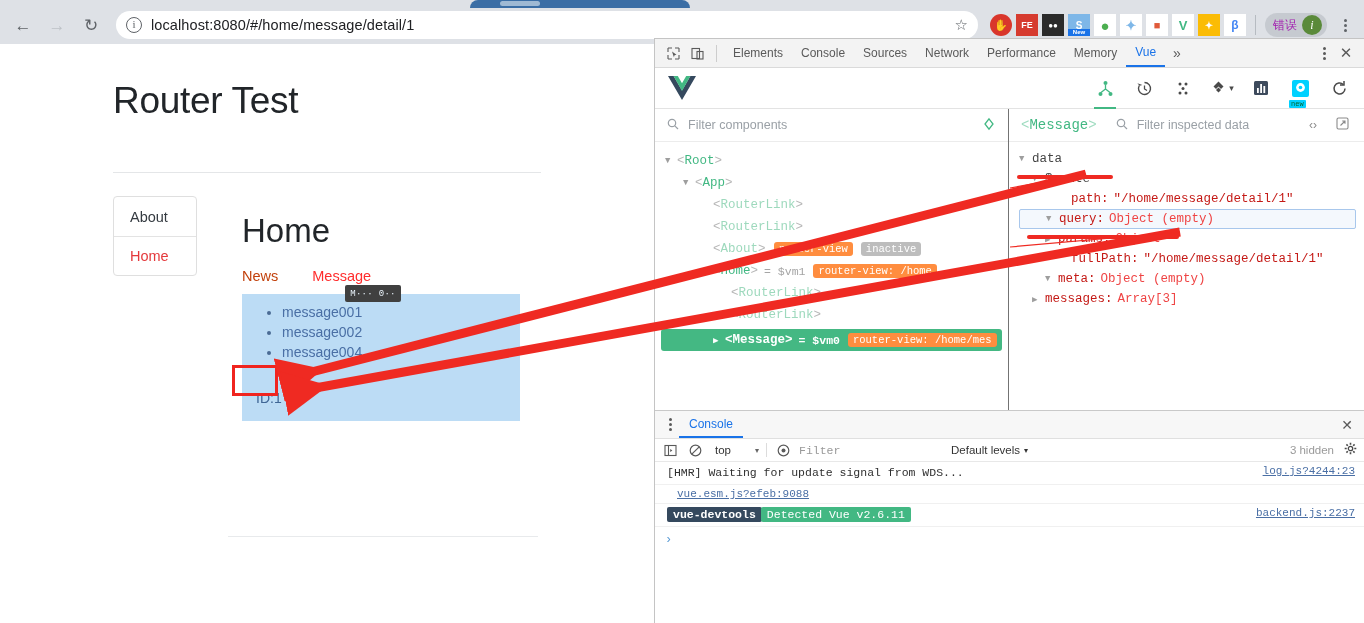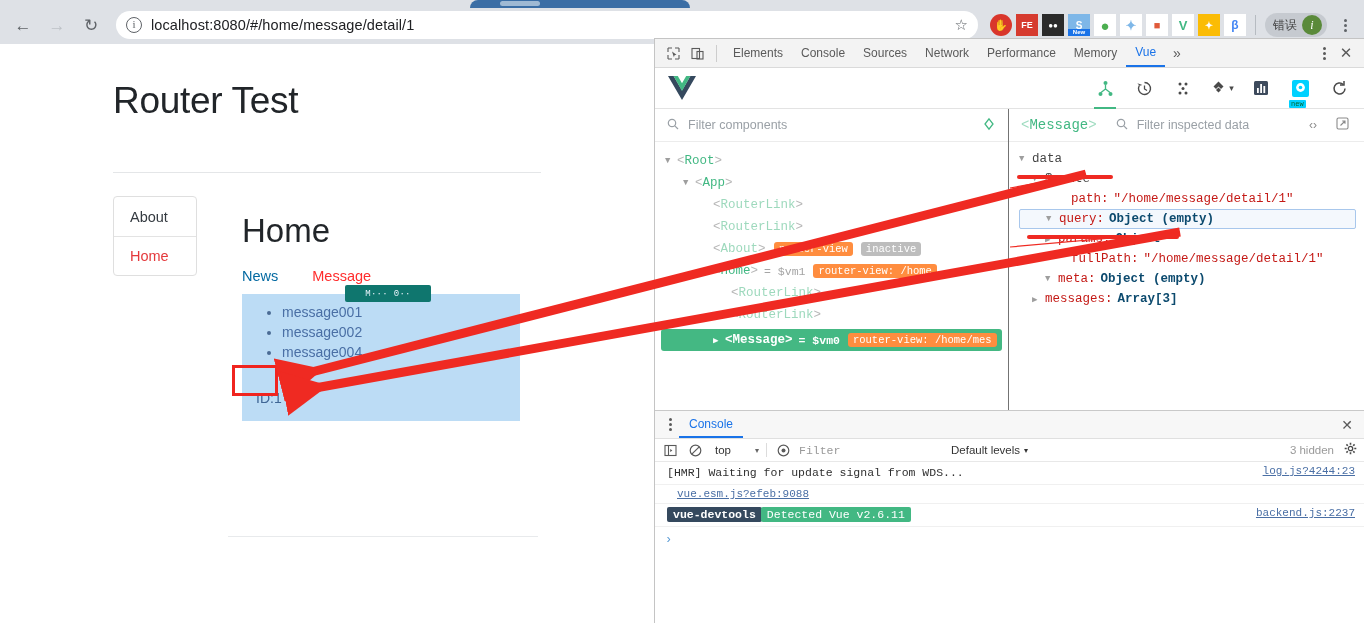--- a/index.html
+++ b/index.html
@@ -51,21 +51,21 @@
     width:22px;height:22px;border-radius:0;
     display:flex;align-items:center;justify-content:center;
     font-size:11px;color:#fff;font-weight:bold;position:relative;
     overflow:hidden;
   }
   #ext-sep{ width:1px;height:20px;background:#b6bbc1;margin:0 5px; }
   #profile-chip{
     display:flex;align-items:center;gap:5px;background:#c6cad0;
     border-radius:13px;padding:2px 5px 2px 8px;
   }
-  #profile-chip-label{ font-size:12px;color:#404040; }
+  #profile-chip-label{ font-size:12px;color:#a21caf; }
   #profile-avatar{
     width:20px;height:20px;border-radius:50%;background:#5a8a3a;color:#fff;
     font-size:12px;font-style:italic;display:flex;align-items:center;justify-content:center;
     font-family:"Liberation Serif",serif;
   }
   #chrome-menu{ width:22px;height:26px;display:flex;flex-direction:column;align-items:center;justify-content:center;gap:2px;margin-left:3px;}
   #chrome-menu i{ width:3px;height:3px;border-radius:50%;background:#5f6368;display:block;}
 
   
   #page-viewport{
@@ -86,41 +86,41 @@
   .list-group-item{
     height:39px; display:flex; align-items:center; padding-left:16px;
     font-size:14.5px; color:#343a40;
   }
   .list-group-item + .list-group-item{ border-top:1px solid #e3e3e3; }
   .list-group-item.active-link{ color:#e4393c; }
 
   #home-panel{ position:absolute; left:228px; top:168px; width:310px; }
   #home-heading{ font-size:33px; font-weight:normal; color:#212529; margin:0 0 0 14px;}
   #home-tabs{ margin:18px 0 0 14px; display:flex; gap:34px; }
-  .home-tab{ font-size:14.5px; color:#0369a1; }
+  .home-tab{ font-size:14.5px; color:#c2410c; }
   .home-tab.active-link{ color:#ff2d2d; }
 
   #message-box{
     margin:10px 0 0 14px; width:278px; background:#bcdcf5;
     padding:6px 0 14px 0; position:relative;
   }
   #message-box ul{ margin:0; padding:2px 0 0 40px; }
   #message-box li{ font-size:14px; color:#4a6fa5; line-height:20px; list-style:disc; }
   #message-box li::marker{ color:#4a6b94; }
   #detail-sep{ height:22px; }
   #detail-id{
     font-size:14px; color:#3f6695; margin:6px 0 0 14px; display:inline-block;
   }
   #detail-list{ padding-left:40px !important; margin-top:8px !important; }
   #page-bottom-hr{
     position:absolute; left:228px; top:492px; width:310px; height:1px; background:#e8eaec;
   }
   #vue-overlay-badge{
-    position:absolute; left:103px; top:-9px; width:86px; height:17px;
-    background:#0f766e; border-radius:2px; color:#eaf4fc; font-size:9px;
+    position:absolute; left:103px; top:-9px; width:56px; height:17px;
+    background:#404040; border-radius:2px; color:#eaf4fc; font-size:9px;
     font-family:"Liberation Mono", monospace; display:flex; align-items:center;
     justify-content:center; letter-spacing:.3px; overflow:hidden;
   }
   #id-highlight-box{
     position:absolute; left:232px; top:365px; width:46px; height:31px;
     border:3px solid #f0241f; background:transparent; z-index:40;
   }
 
   
   #annotation-layer{ position:absolute; left:0; top:0; width:1364px; height:623px; pointer-events:none; z-index:60; }
@@ -209,21 +209,21 @@
   .pane-icon-btn{ color:#8a8a8a; font-size:12px; width:20px; text-align:center; }
   #inspector-body{
     flex:1; padding:7px 0 0 10px; font-family:"Liberation Mono", monospace; font-size:12.5px;
     position:relative; overflow:hidden;
   }
   .insp-row{ height:20px; display:flex; align-items:center; white-space:nowrap; }
   .insp-caret{ width:13px; color:#9e9e9e; font-size:9px; flex:0 0 13px; }
   .key-plain{ color:#444; }
   .key-prop{ color:#c41a16; }
   .val-str{ color:#c41a16; }
-  .val-obj{ color:#0c4a6e;font-weight:bold; }
+  .val-obj{ color:#ef4444; }
   .row-focus{ border:1px solid #a8c7ec; background:#f4f8fd; border-radius:2px; }
   .underline-red{
     position:absolute; height:4px; background:#ef2a22; border-radius:2px;
   }
 
   
   #console-drawer{
     position:absolute; left:0; bottom:0; width:710px; height:213px;
     border-top:1px solid #c9c9c9; background:#fff; display:flex; flex-direction:column;
   }

